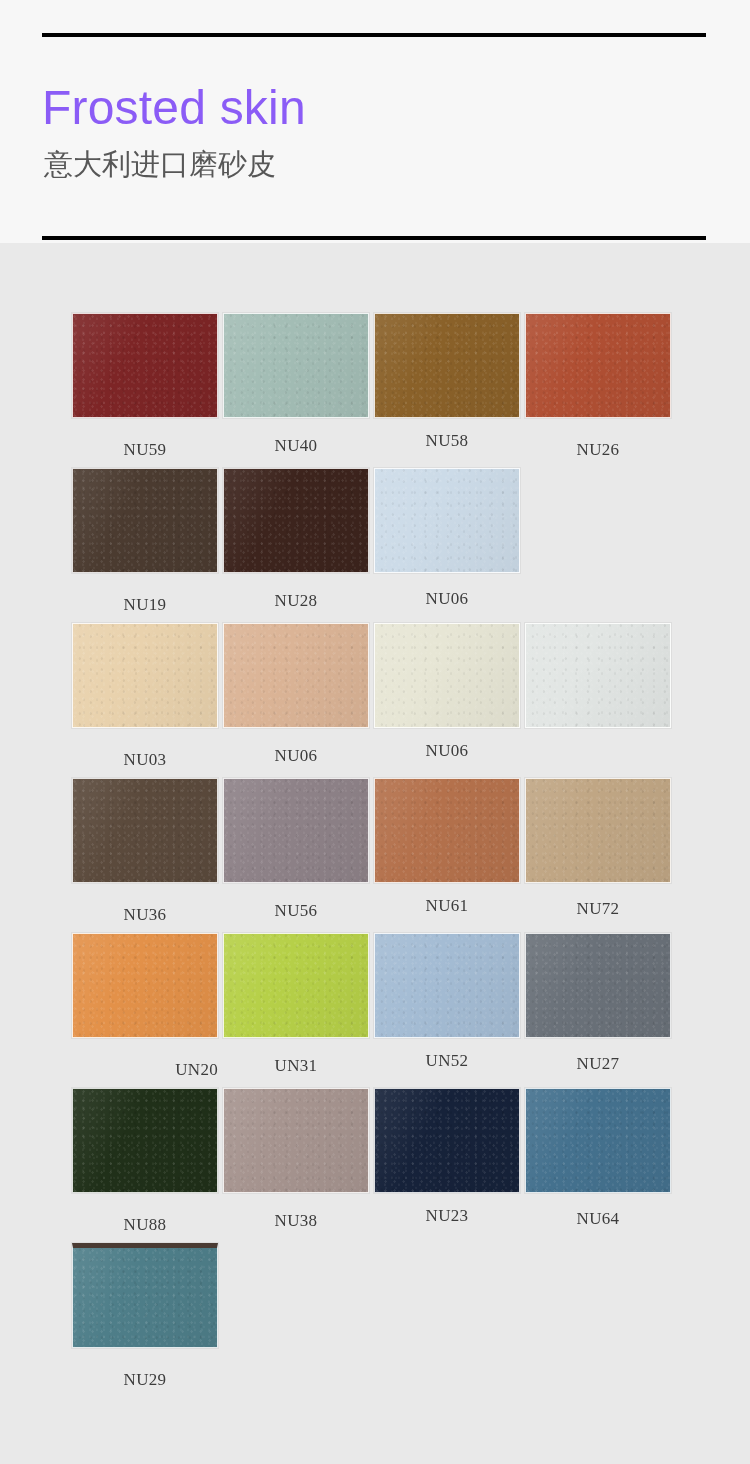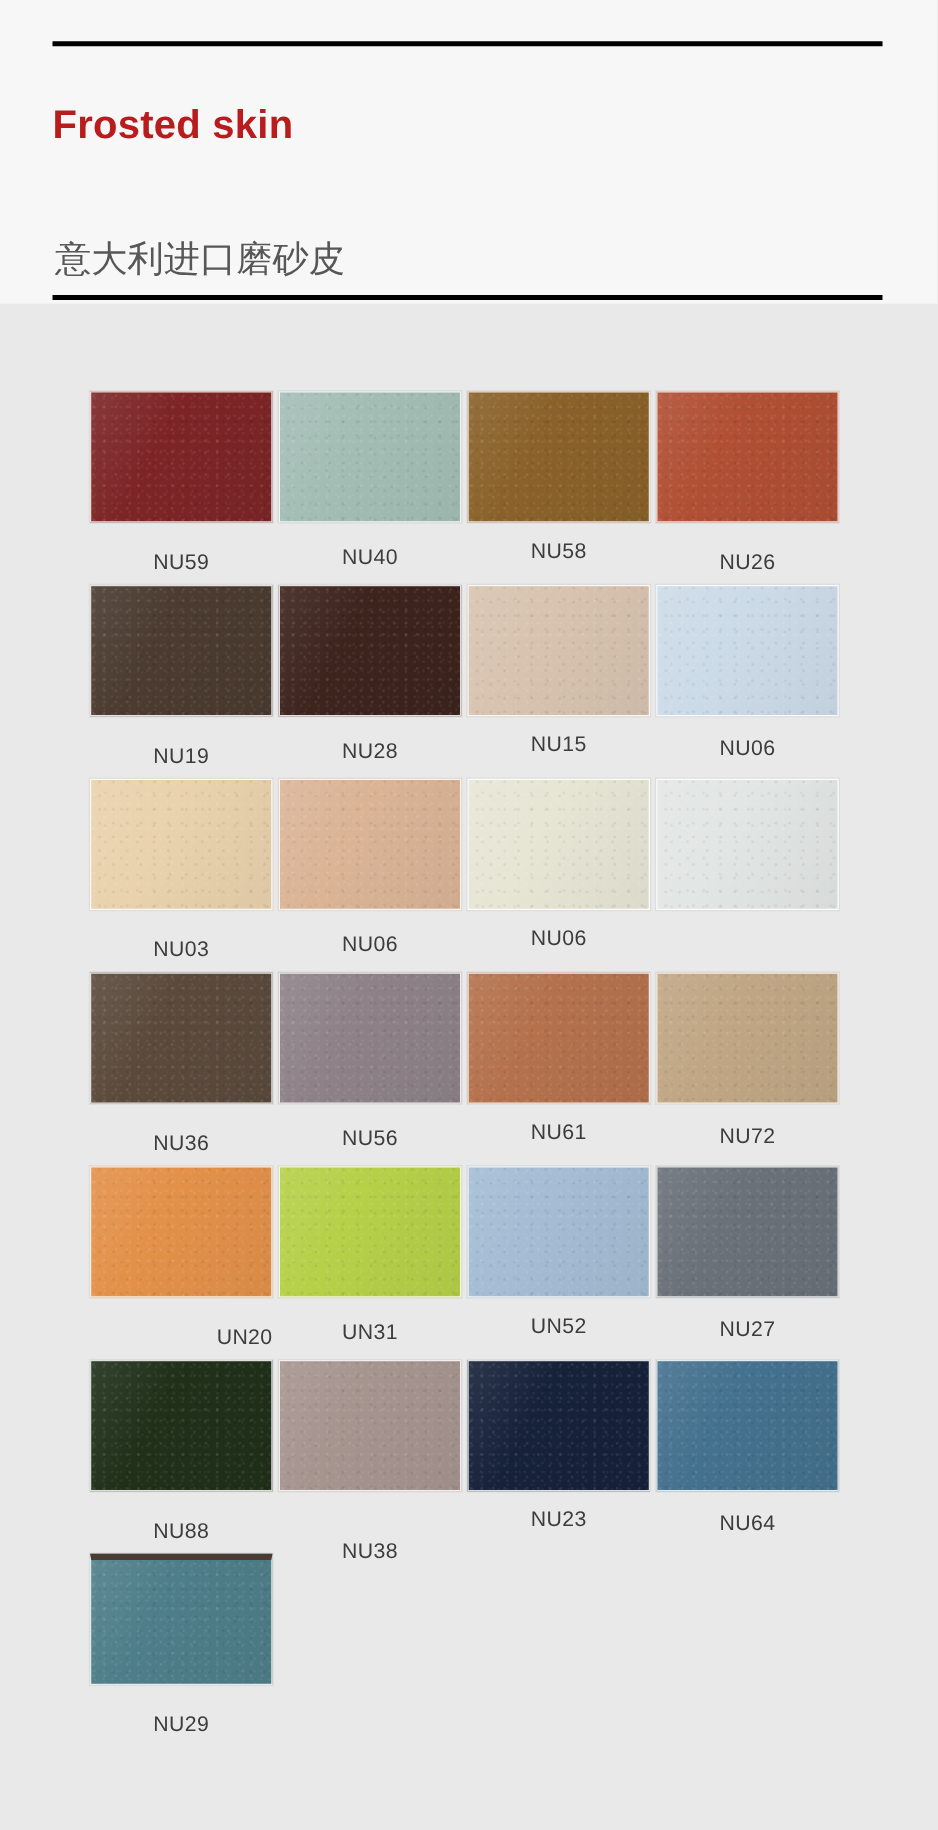--- a/index.html
+++ b/index.html
@@ -31,53 +31,53 @@
     height: 4px;
     background: #000000;
   }
   .rule-top  { top: 33px; }
   .rule-bot  { top: 236px; }
 
   .title {
     position: absolute;
     left: 42px;
     top: 82px;
-    font-size: 32px;
-    font-weight: 700;
+    font-size: 48px;
+    font-weight: 400;
     letter-spacing: 0.2px;
-    color: #b91c1c;
+    color: #8b5cf6;
     line-height: 1.1;
     white-space: nowrap;
   }
   .subtitle {
     position: absolute;
     left: 44px;
     top: 148px;
     font-size: 29px;
     font-weight: 400;
     color: #575757;
     line-height: 1.15;
     white-space: nowrap;
-    margin-top: 44px;
   }
 
   
   .swatch-area {
     position: absolute;
     left: 0;
     top: 243px;
     width: 750px;
     height: 1221px;
     background: #e9e9e9;
   }
   .grid {
     position: absolute;
     left: 72px;
     top: 70px;
     width: 606px;
+    font-family: Liberation Serif, serif;
   }
   .row {
     display: flex;
     gap: 5px;
     height: 155px;
   }
   .cell {
     width: 146px;
     position: relative;
   }
@@ -160,24 +160,20 @@
       <div class="row">
         <div class="cell">
           <div class="chip" style="background: rgb(75, 59, 48);"></div>
           <div class="label" style="top: 127px;">NU19</div>
         </div>
         <div class="cell">
           <div class="chip" style="background: rgb(61, 36, 29);"></div>
           <div class="label" style="top: 123px;">NU28</div>
         </div>
         <div class="cell">
-          <div class="chip" style="background: rgb(216, 195, 176);"></div>
-          <div class="label" style="top: 118px;">NU15</div>
-        </div>
-        <div class="cell">
           <div class="chip" style="background: rgb(204, 219, 232);"></div>
           <div class="label" style="top: 121px;">NU06</div>
         </div>
       </div>
       <div class="row">
         <div class="cell">
           <div class="chip" style="background: rgb(233, 210, 173);"></div>
           <div class="label" style="top: 127px;">NU03</div>
         </div>
         <div class="cell">
@@ -229,21 +225,21 @@
           <div class="label" style="top: 121px;">NU27</div>
         </div>
       </div>
       <div class="row">
         <div class="cell">
           <div class="chip" style="background: rgb(32, 48, 25);"></div>
           <div class="label" style="top: 127px;">NU88</div>
         </div>
         <div class="cell">
           <div class="chip" style="background: rgb(166, 148, 143);"></div>
-          <div class="label" style="top: 123px; margin-top: 20px;">NU38</div>
+          <div class="label" style="top: 123px;">NU38</div>
         </div>
         <div class="cell">
           <div class="chip" style="background: rgb(22, 34, 58);"></div>
           <div class="label" style="top: 118px;">NU23</div>
         </div>
         <div class="cell">
           <div class="chip" style="background: rgb(68, 113, 142);"></div>
           <div class="label" style="top: 121px;">NU64</div>
         </div>
       </div>

